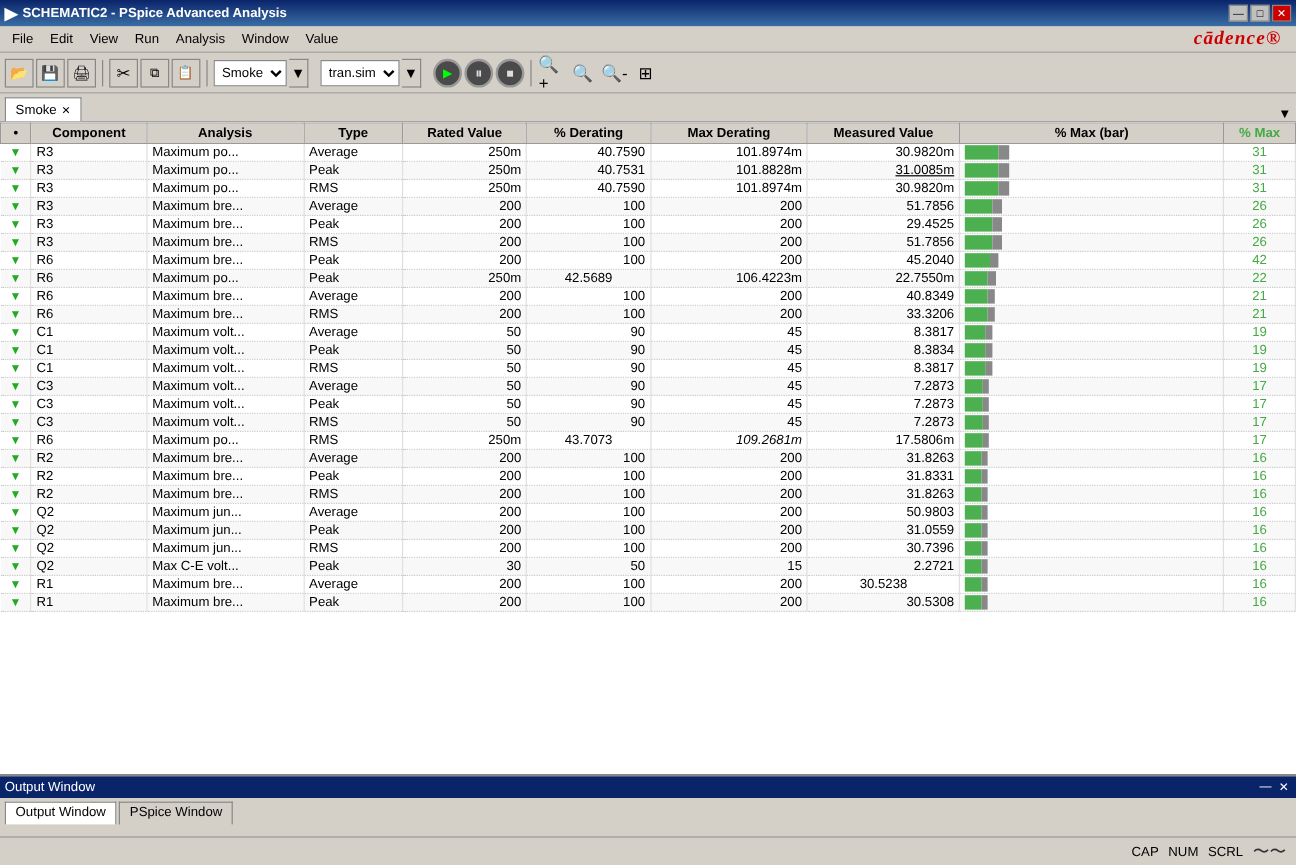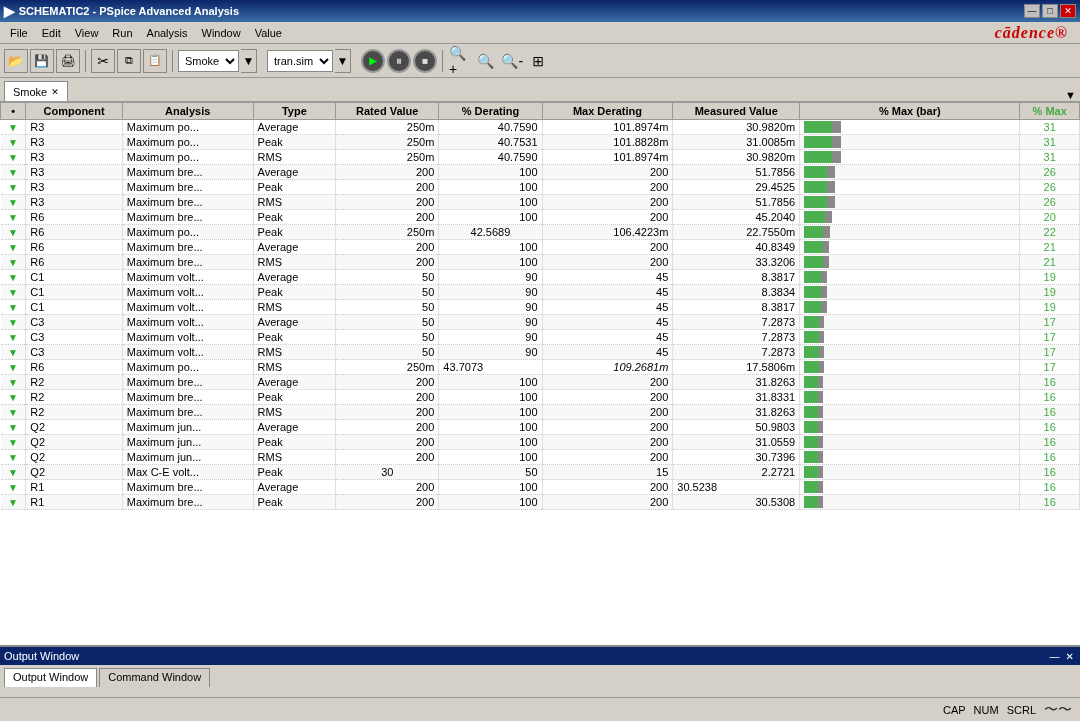--- a/index.html
+++ b/index.html
@@ -344,21 +344,21 @@
       <td class="col-pct" style="color:#44aa44;">31</td>
     </tr>
           <tr>
       <td class="col-dot"><span class="green-triangle">▼</span></td>
       <td class="col-comp">R3</td>
       <td class="col-param" style="max-width:95px;overflow:hidden;text-overflow:ellipsis;">Maximum po...</td>
       <td class="col-type">Peak</td>
       <td class="col-rated" style="text-align:right;">250m</td>
       <td class="col-derating" style="text-align:right;">40.7531</td>
       <td class="col-max-der" style="text-align:right;">101.8828m</td>
-      <td class="col-measured" style="text-align:right;">31.0085m</td>
+      <td class="col-measured" style="text-align:right;text-decoration:underline;">31.0085m</td>
       <td class="col-bar bar-cell">
         <div class="bar-bg">
           <span class="bar-fill-green" style="width:28px;"></span><span class="bar-fill-gray" style="width:9px;"></span>
         </div>
       </td>
       <td class="col-pct" style="color:#44aa44;">31</td>
     </tr>
           <tr>
       <td class="col-dot"><span class="green-triangle">▼</span></td>
       <td class="col-comp">R3</td>
@@ -430,21 +430,21 @@
       <td class="col-type">Peak</td>
       <td class="col-rated" style="text-align:right;">200</td>
       <td class="col-derating" style="text-align:right;">100</td>
       <td class="col-max-der" style="text-align:right;">200</td>
       <td class="col-measured" style="text-align:right;">45.2040</td>
       <td class="col-bar bar-cell">
         <div class="bar-bg">
           <span class="bar-fill-green" style="width:21px;"></span><span class="bar-fill-gray" style="width:7px;"></span>
         </div>
       </td>
-      <td class="col-pct" style="color:#44aa44;">20</td>
+      <td class="col-pct" style="color:#44aa44;">42</td>
     </tr>
           <tr>
       <td class="col-dot"><span class="green-triangle">▼</span></td>
       <td class="col-comp">R6</td>
       <td class="col-param" style="max-width:95px;overflow:hidden;text-overflow:ellipsis;">Maximum po...</td>
       <td class="col-type">Peak</td>
       <td class="col-rated" style="text-align:right;">250m</td>
       <td class="col-derating" style="text-align:center;">42.5689</td>
       <td class="col-max-der" style="text-align:right;">106.4223m</td>
       <td class="col-measured" style="text-align:right;">22.7550m</td>
@@ -582,21 +582,21 @@
         </div>
       </td>
       <td class="col-pct" style="color:#44aa44;">17</td>
     </tr>
           <tr>
       <td class="col-dot"><span class="green-triangle">▼</span></td>
       <td class="col-comp">R6</td>
       <td class="col-param" style="max-width:95px;overflow:hidden;text-overflow:ellipsis;">Maximum po...</td>
       <td class="col-type">RMS</td>
       <td class="col-rated" style="text-align:right;">250m</td>
-      <td class="col-derating" style="text-align:left;">43.7073</td>
+      <td class="col-derating" style="text-align:center;">43.7073</td>
       <td class="col-max-der" style="text-align:right;font-style:italic;">109.2681m</td>
       <td class="col-measured" style="text-align:right;">17.5806m</td>
       <td class="col-bar bar-cell">
         <div class="bar-bg">
           <span class="bar-fill-green" style="width:15px;"></span><span class="bar-fill-gray" style="width:5px;"></span>
         </div>
       </td>
       <td class="col-pct" style="color:#44aa44;">17</td>
     </tr>
           <tr>
@@ -693,40 +693,40 @@
           <span class="bar-fill-green" style="width:14px;"></span><span class="bar-fill-gray" style="width:5px;"></span>
         </div>
       </td>
       <td class="col-pct" style="color:#44aa44;">16</td>
     </tr>
           <tr>
       <td class="col-dot"><span class="green-triangle">▼</span></td>
       <td class="col-comp">Q2</td>
       <td class="col-param" style="max-width:95px;overflow:hidden;text-overflow:ellipsis;">Max C-E volt...</td>
       <td class="col-type">Peak</td>
-      <td class="col-rated" style="text-align:center;">30</td>
+      <td class="col-rated" style="text-align:right;">30</td>
       <td class="col-derating" style="text-align:right;">50</td>
       <td class="col-max-der" style="text-align:right;">15</td>
       <td class="col-measured" style="text-align:right;">2.2721</td>
       <td class="col-bar bar-cell">
         <div class="bar-bg">
           <span class="bar-fill-green" style="width:14px;"></span><span class="bar-fill-gray" style="width:5px;"></span>
         </div>
       </td>
       <td class="col-pct" style="color:#44aa44;">16</td>
     </tr>
           <tr>
       <td class="col-dot"><span class="green-triangle">▼</span></td>
       <td class="col-comp">R1</td>
       <td class="col-param" style="max-width:95px;overflow:hidden;text-overflow:ellipsis;">Maximum bre...</td>
       <td class="col-type">Average</td>
       <td class="col-rated" style="text-align:right;">200</td>
       <td class="col-derating" style="text-align:right;">100</td>
       <td class="col-max-der" style="text-align:right;">200</td>
-      <td class="col-measured" style="text-align:left;">30.5238</td>
+      <td class="col-measured" style="text-align:center;">30.5238</td>
       <td class="col-bar bar-cell">
         <div class="bar-bg">
           <span class="bar-fill-green" style="width:14px;"></span><span class="bar-fill-gray" style="width:5px;"></span>
         </div>
       </td>
       <td class="col-pct" style="color:#44aa44;">16</td>
     </tr>
           <tr>
       <td class="col-dot"><span class="green-triangle">▼</span></td>
       <td class="col-comp">R1</td>
@@ -751,21 +751,21 @@
 <div id="output-window">
   <div id="output-title-bar">
     <span>Output Window</span>
     <div id="output-title-controls">
       <span class="output-btn">—</span>
       <span class="output-btn">✕</span>
     </div>
   </div>
   <div id="output-tabs">
     <div class="output-tab active">Output Window</div>
-    <div class="output-tab">Command Window</div>
+    <div class="output-tab">PSpice Window</div>
   </div>
 </div>
 
 <div id="status-bar">
   <div id="status-right">
     <span>CAP</span>
     <span>NUM</span>
     <span>SCRL</span>
     <span id="waveform-icon">〜〜</span>
   </div>

